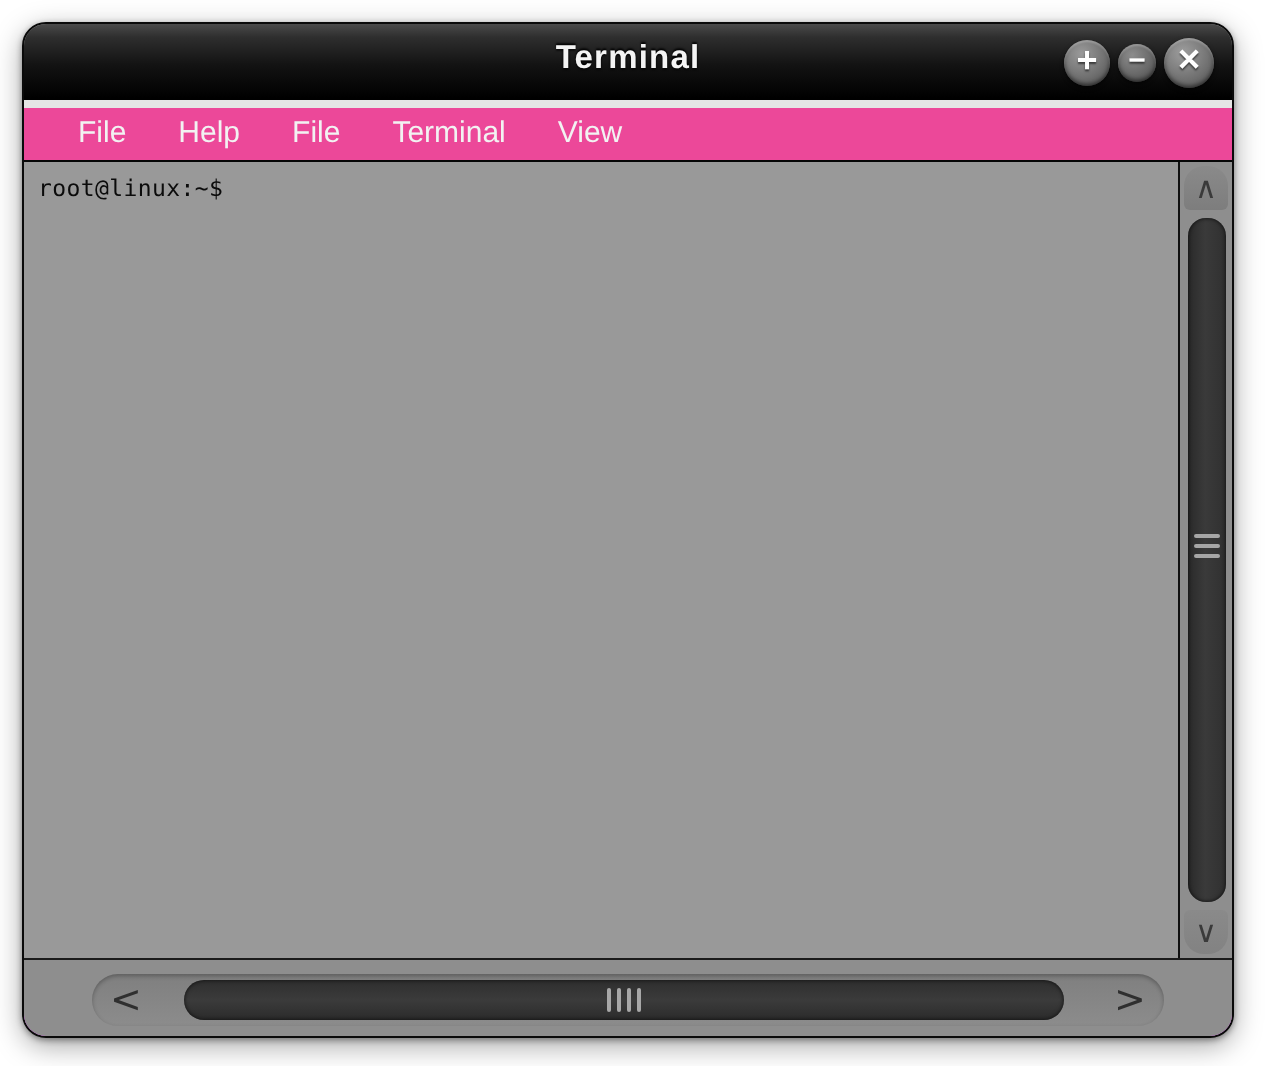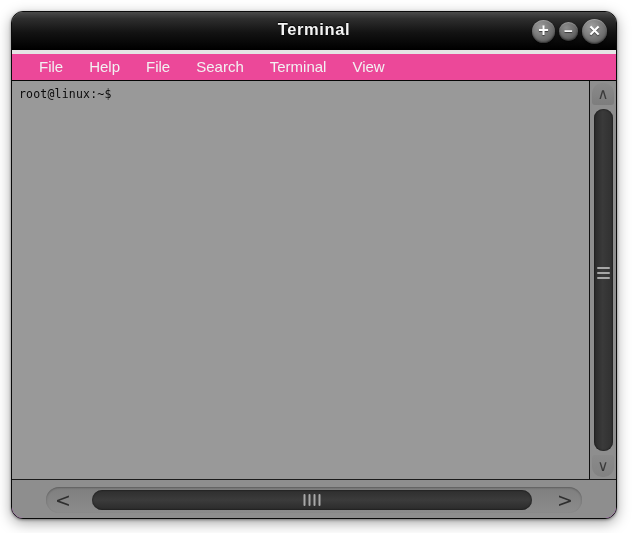--- a/index.html
+++ b/index.html
@@ -296,21 +296,20 @@
       <div class="winbtn close">
         <span class="glyph">✕</span>
       </div>
     </div>
   </div>
 
   <div id="menubar">
     <div class="menu-item">File</div>
     <div class="menu-item">Help</div>
     <div class="menu-item">File</div>
-    <div class="menu-item">Search</div>
     <div class="menu-item">Terminal</div>
     <div class="menu-item">View</div>
   </div>
 
   <div id="body-area">
 
     <div id="term-wrap">
 
       <div id="screen">
         <div class="term-line">root@linux:~$</div>

